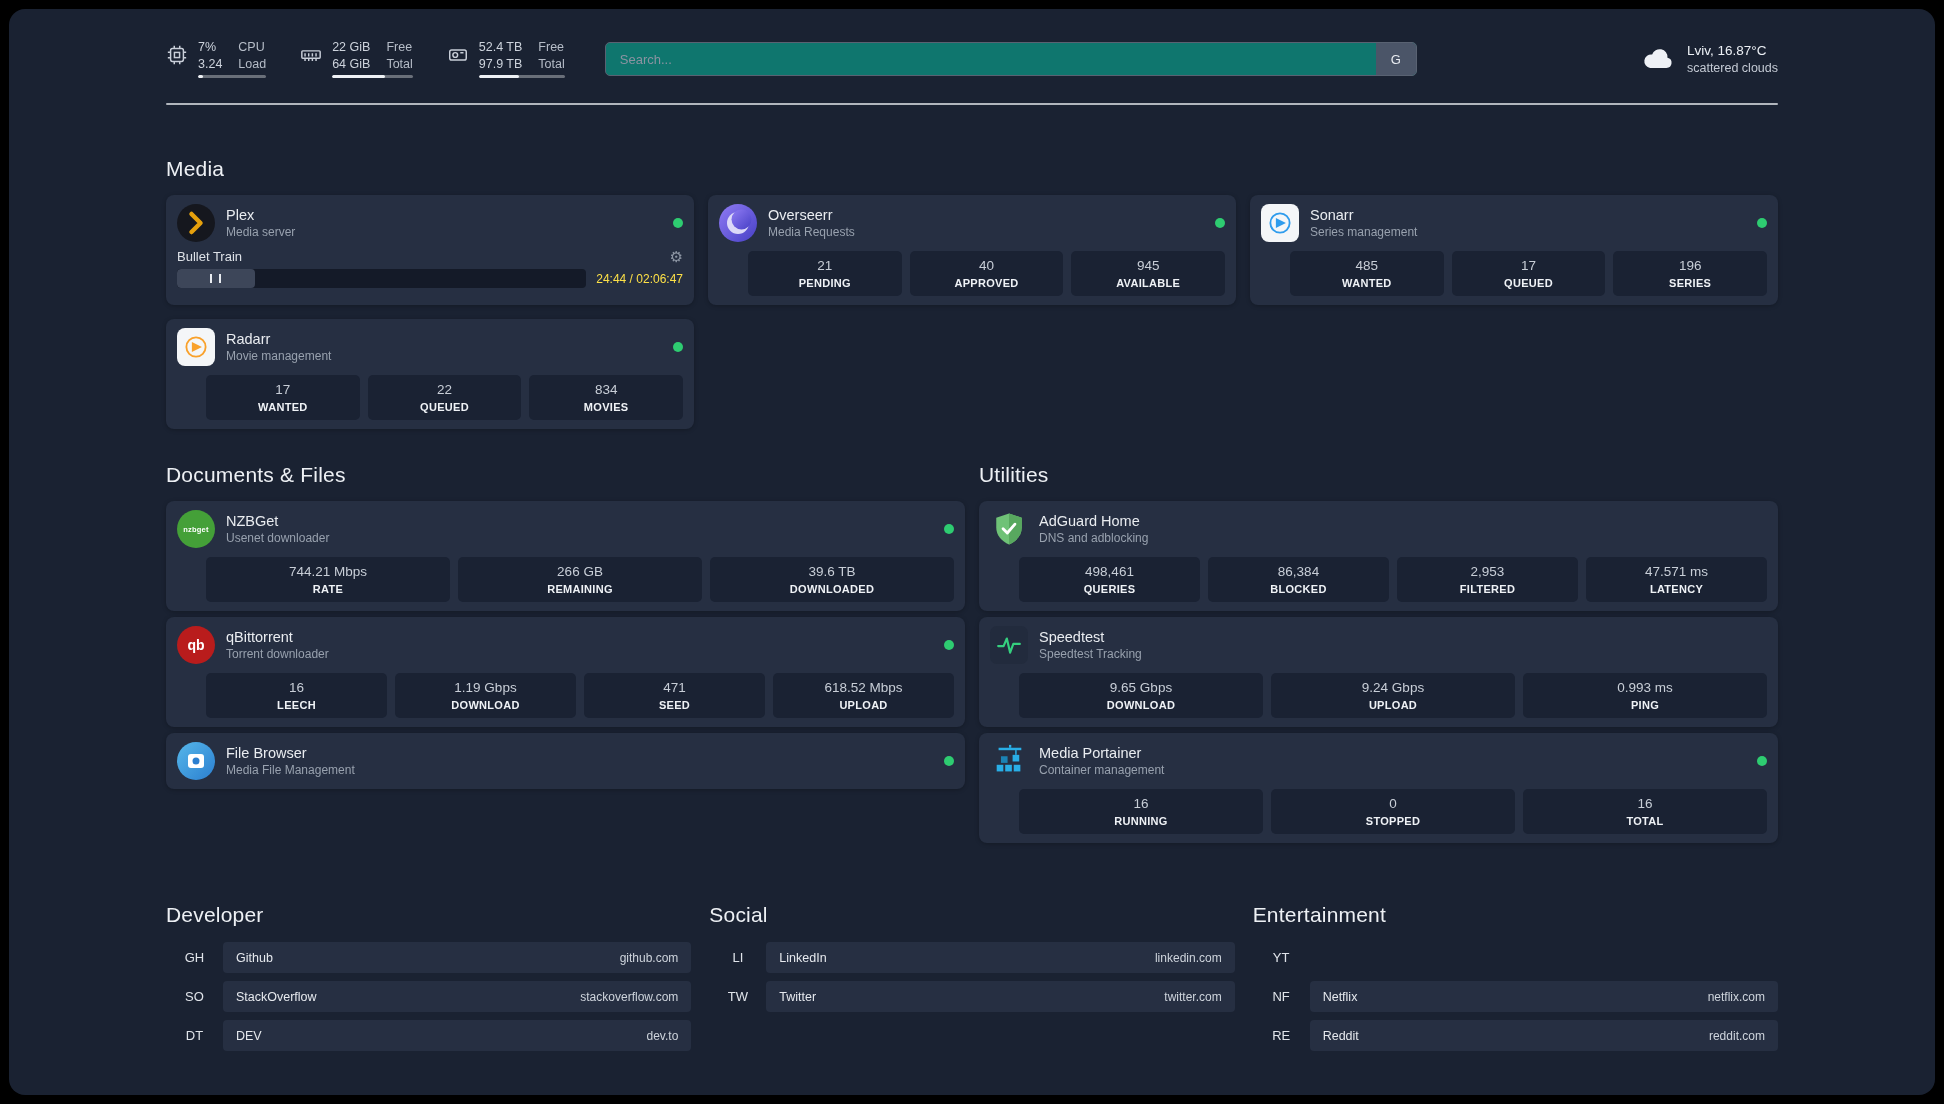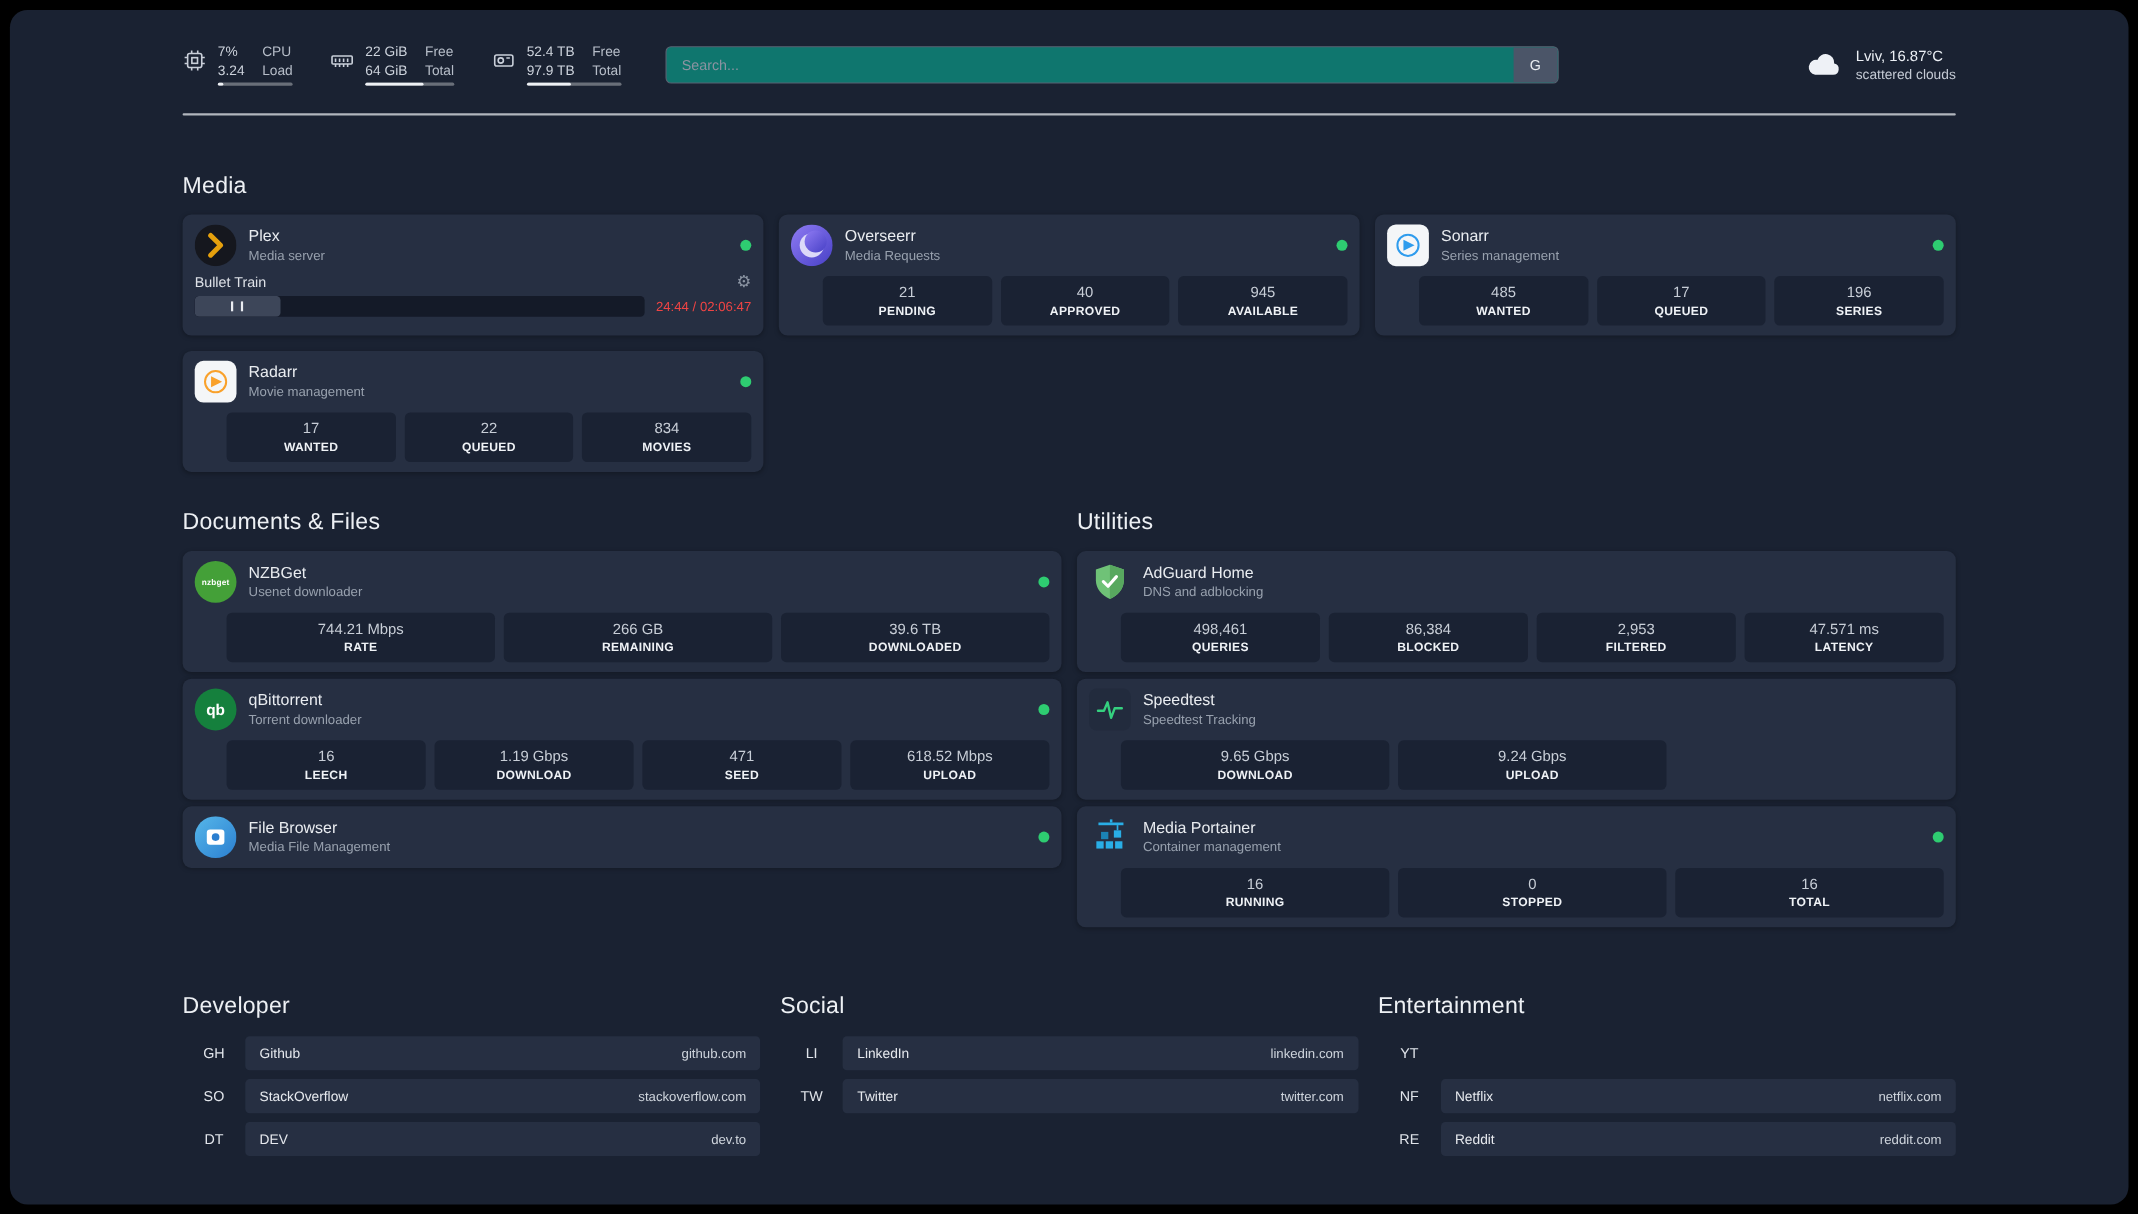--- a/index.html
+++ b/index.html
@@ -51,21 +51,21 @@
   .tile .l{font-size:11px;font-weight:bold;color:#eff2f6;margin-top:4px;letter-spacing:.3px;}
 
   
   .np{margin-top:7px;}
   .np-row1{display:flex;align-items:center;font-size:13px;color:#dde1e7;}
   .gear{margin-left:auto;color:#8d96a4;font-size:15px;cursor:pointer;line-height:1;}
   .np-row2{display:flex;align-items:center;gap:10px;margin-top:5px;}
   .np-track{flex:1;height:19px;background:#141a28;border-radius:4px;overflow:hidden;}
   .np-fill{height:100%;background:#3d4659;border-radius:4px;display:flex;align-items:center;justify-content:center;}
   .pause-icon{width:7px;height:9px;border-left:2px solid #e9ecf1;border-right:2px solid #e9ecf1;}
-  .np-time{font-size:12px;color:#ef4444;white-space:nowrap;}
+  .np-time{font-size:12px;color:#fde047;white-space:nowrap;}
 
   
   .circle-icon{width:38px;height:38px;border-radius:50%;display:flex;align-items:center;justify-content:center;}
   .nzb-text{font-size:7.5px;font-weight:bold;color:#fff;letter-spacing:.2px;}
   .qb-text{font-size:14px;font-weight:bold;color:#fff;}
   .sq-icon{width:38px;height:38px;border-radius:8px;background:#f4f6f8;display:flex;align-items:center;justify-content:center;}
   .sq-dark{width:38px;height:38px;border-radius:7px;background:#222b3d;display:flex;align-items:center;justify-content:center;}
 
   .two-col{display:grid;grid-template-columns:1fr 1fr;gap:14px;margin-top:34px;align-items:start;}
   .col .card{margin-bottom:6px;}
@@ -343,21 +343,21 @@
               </div>
             <div class="tile">
                 <div class="v">39.6 TB</div>
                 <div class="l">DOWNLOADED</div>
               </div>
           </div>
         </div>
 
         <div class="card">
           <div class="card-head">
-            <span class="circle-icon" style="background:#15803d">
+            <span class="circle-icon" style="background:#b91c1c">
               <span class="qb-text">qb</span>
             </span>
             <div class="app-text">
               <div class="app-name">qBittorrent</div>
               <div class="app-desc">Torrent downloader</div>
             </div>
             <span class="dot" style="background:#2ecc71"></span>
           </div>
           <div class="stats c4">
             <div class="tile">
@@ -454,20 +454,24 @@
           </div>
           <div class="stats c3">
             <div class="tile">
                 <div class="v">9.65 Gbps</div>
                 <div class="l">DOWNLOAD</div>
               </div>
             <div class="tile">
                 <div class="v">9.24 Gbps</div>
                 <div class="l">UPLOAD</div>
               </div>
+            <div class="tile">
+                <div class="v">0.993 ms</div>
+                <div class="l">PING</div>
+              </div>
           </div>
         </div>
 
         <div class="card">
           <div class="card-head">
             <span class="app-icon">
               <svg viewBox="0 0 38 38" width="36" height="36" fill="#29aee6">
                   <rect x="8" y="5" width="24" height="2.6"></rect>
                   <rect x="19" y="2" width="2.4" height="3"></rect>
                   <rect x="25.5" y="7.5" width="1.6" height="5"></rect>

